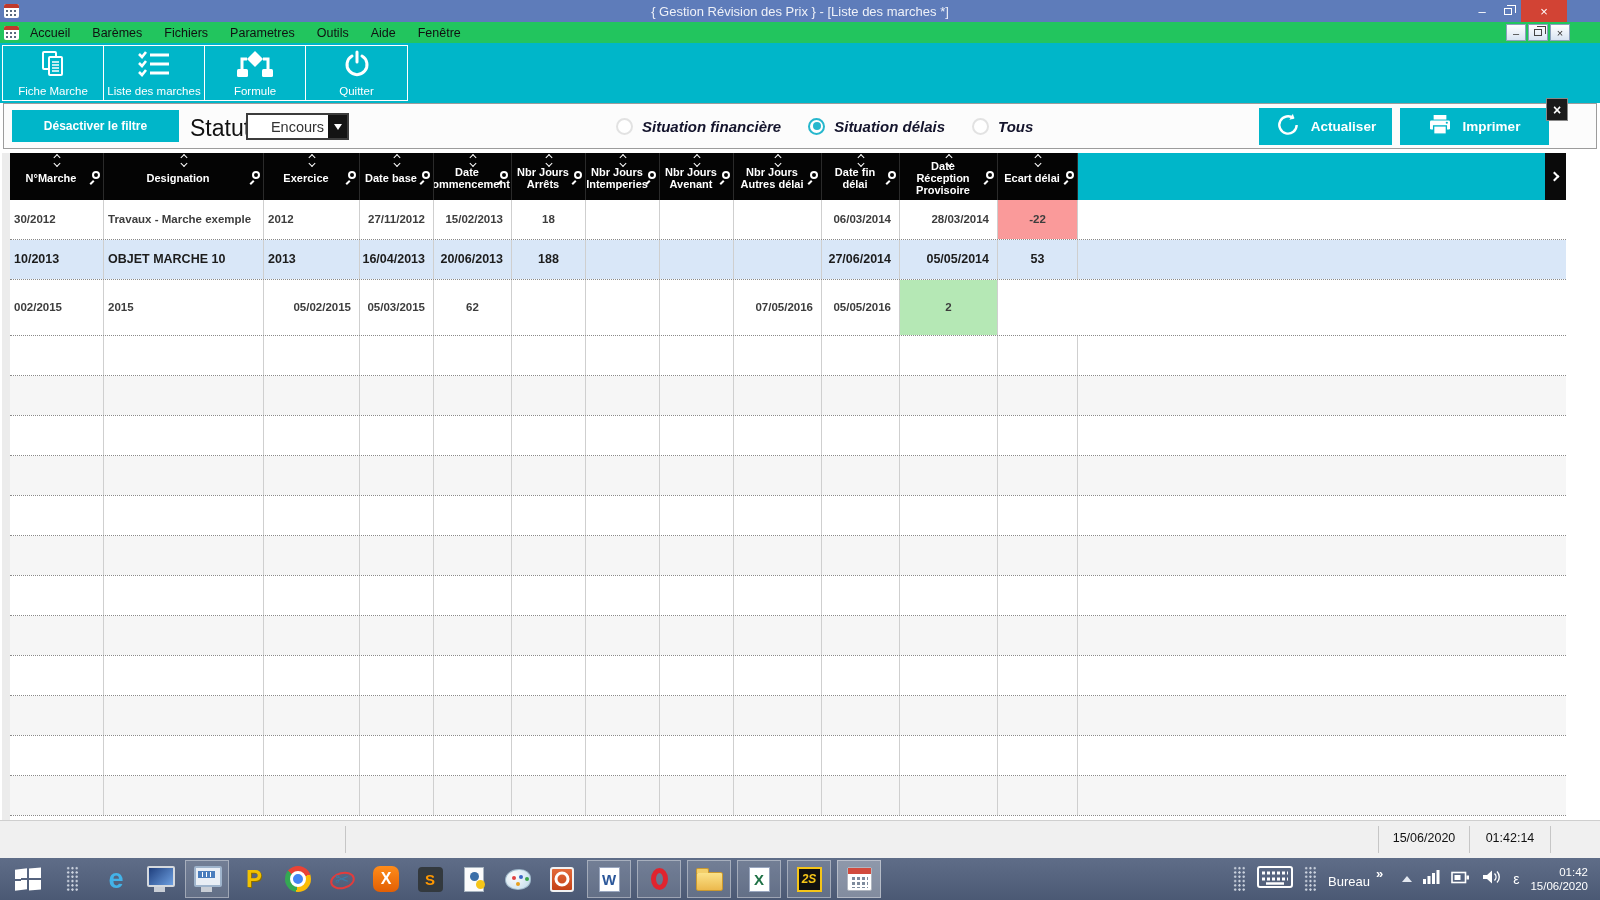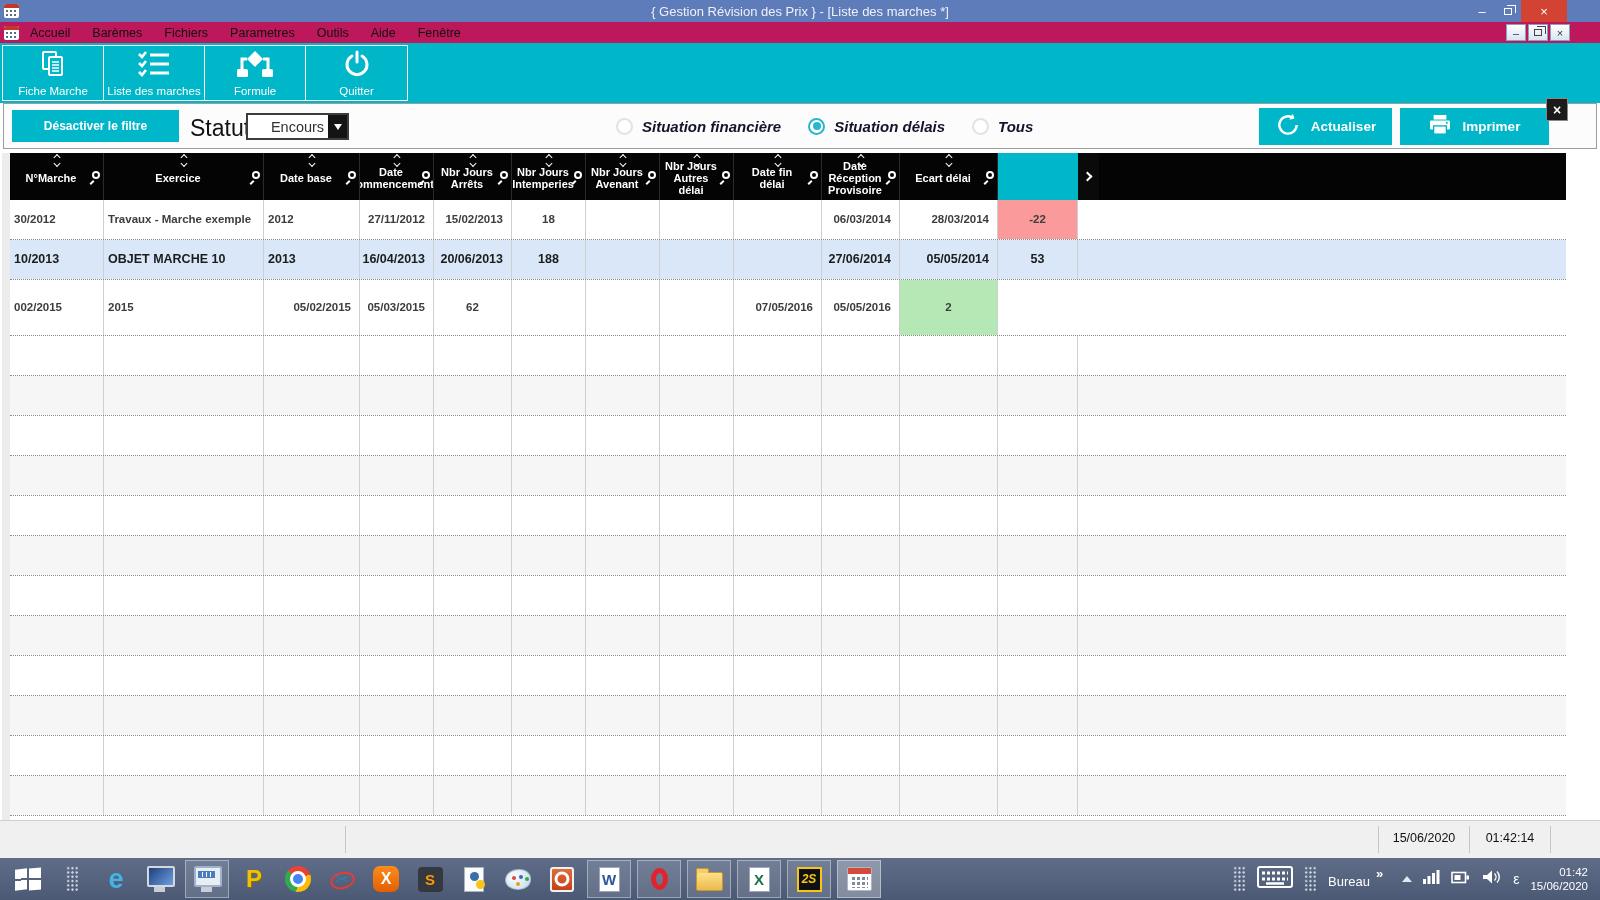--- a/index.html
+++ b/index.html
@@ -18,21 +18,21 @@
   .restore-glyph::before{content:"";position:absolute;left:2px;top:-4px;width:8px;height:7px;border:1px solid #fff;border-bottom:none;border-left:none;}
   .mdi .restore-glyph,.mdi .restore-glyph::before{border-color:#444;}
 
   
   .cal-sm{width:15px;height:14px;background:#fff;border-radius:2px;position:relative;margin-left:4px;overflow:hidden;flex:0 0 15px;}
   .cal-sm::before{content:"";position:absolute;left:0;top:0;width:100%;height:4px;background:#c0392b;}
   .cal-sm::after{content:"";position:absolute;left:1px;top:5px;right:1px;bottom:1px;
     background-image:radial-gradient(circle,#5b6b80 1px,transparent 1.2px);background-size:4px 4px;}
 
   
-  .menubar{position:absolute;left:0;top:22px;width:100%;height:21px;background:#be185d;display:flex;align-items:center;}
+  .menubar{position:absolute;left:0;top:22px;width:100%;height:21px;background:#22c55e;display:flex;align-items:center;}
   .menu-item{padding:0 11px;font-size:12.5px;color:#111;}
   .mdi{position:absolute;right:30px;top:2px;display:flex;gap:2px;}
   .mdi>div{width:20px;height:17px;border:1px solid #8ca0bd;background:linear-gradient(#ffffff,#d8e4f2);
     display:flex;align-items:center;justify-content:center;font-size:11px;color:#333;}
 
   
   .toolbar{position:absolute;left:0;top:43px;width:100%;height:60px;background:#00b6c9;}
   .tb-group{position:absolute;left:2px;top:2px;height:56px;display:flex;border:1px solid #fff;}
   .tbtn{width:101px;display:flex;flex-direction:column;align-items:center;justify-content:flex-end;
     padding:4px 0 3px 0;border-right:1px solid #fff;color:#fff;}
@@ -293,20 +293,25 @@
 
   <div class="table">
     <div class="thead cols">
       <div class="hcell">
           <span class="sort"></span>
           <span>N°Marche</span>
           <span class="mag"></span>
         </div>
       <div class="hcell">
           <span class="sort"></span>
+          <span>Designation</span>
+          <span class="mag"></span>
+        </div>
+      <div class="hcell">
+          <span class="sort"></span>
           <span>Exercice</span>
           <span class="mag"></span>
         </div>
       <div class="hcell">
           <span class="sort"></span>
           <span>Date base</span>
           <span class="mag"></span>
         </div>
       <div class="hcell">
           <span class="sort"></span>

